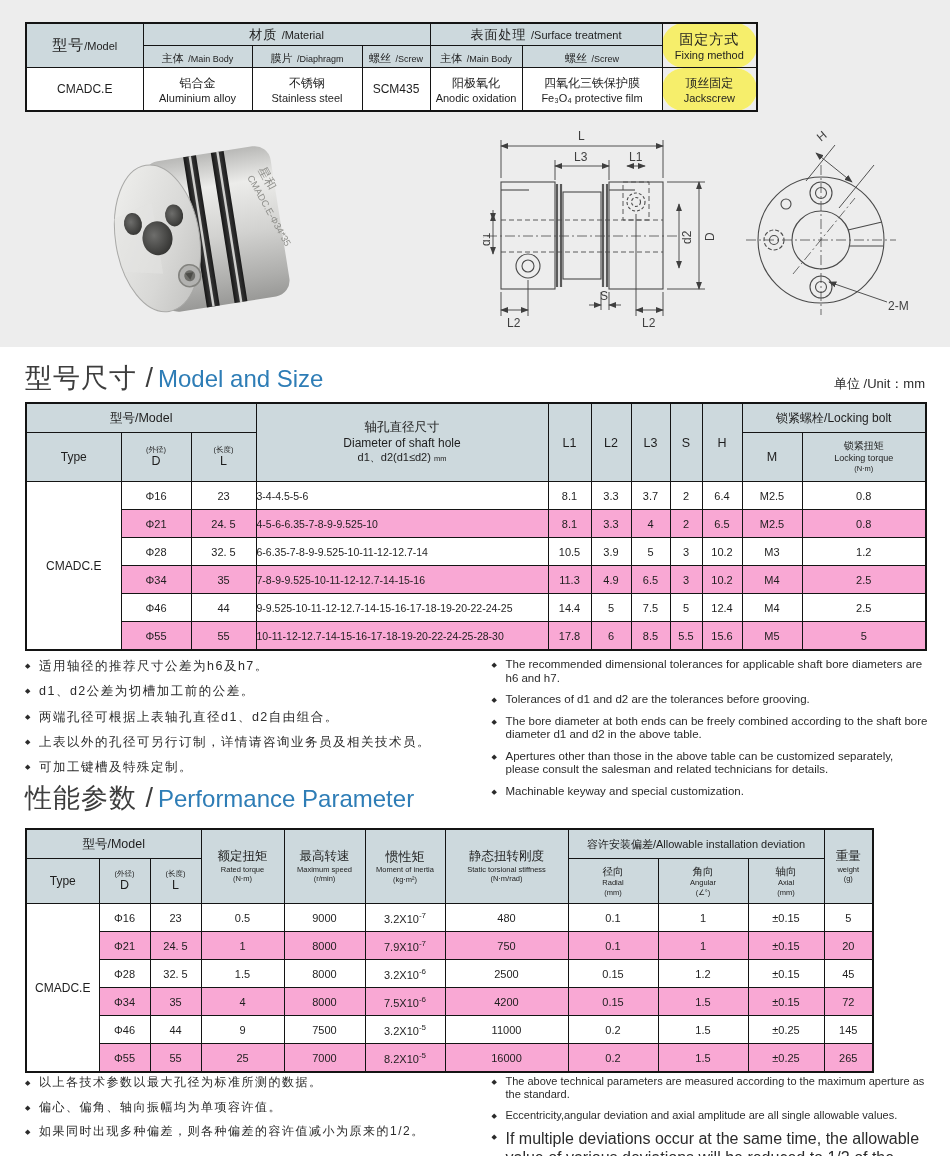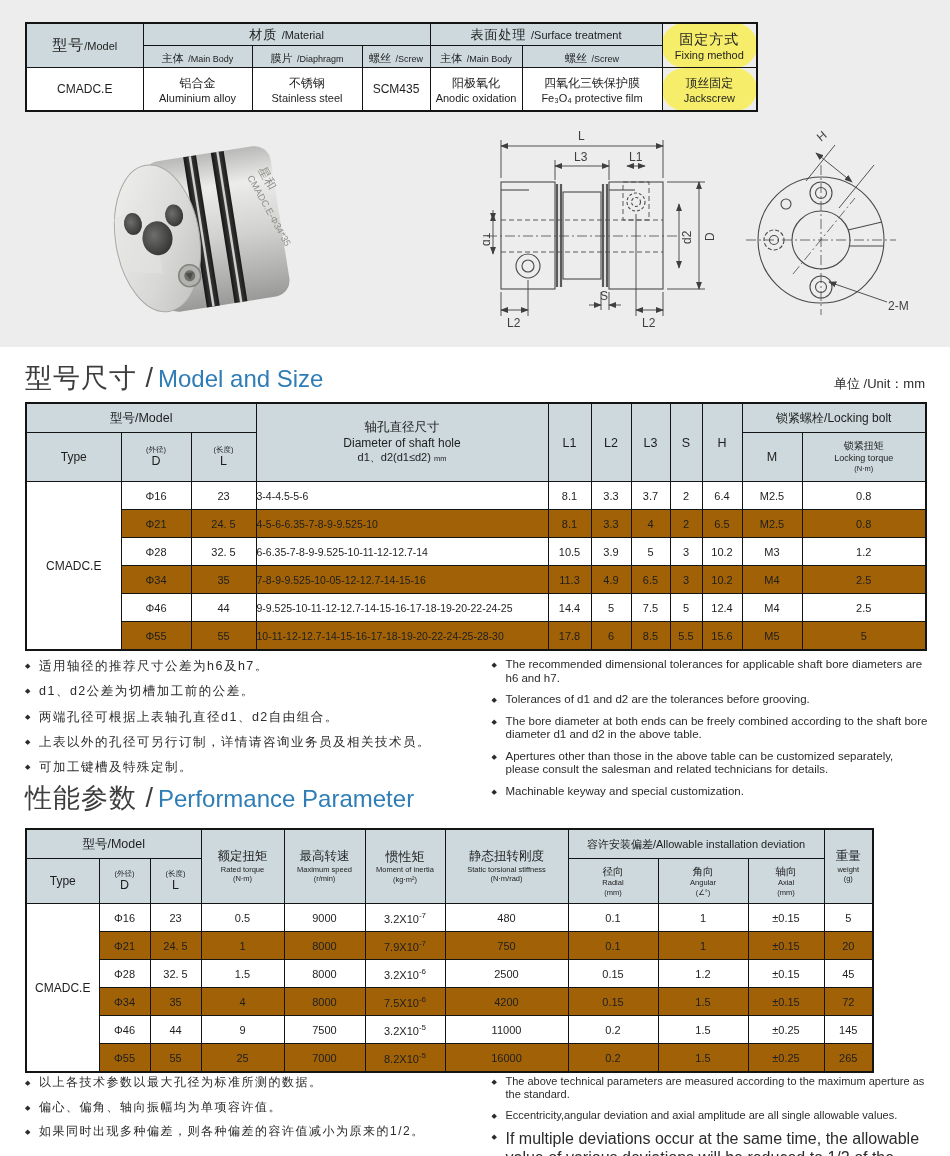--- a/index.html
+++ b/index.html
@@ -5,21 +5,21 @@
   html,body{margin:0;padding:0;background:#fff;}
   body{width:950px;height:1156px;position:relative;overflow:hidden;
        font-family:"Liberation Sans","DejaVu Sans",sans-serif;color:#1e1e1e;
        -webkit-font-smoothing:antialiased;}
   .band{position:absolute;left:0;top:0;width:950px;height:347px;background:#ededed;}
   table{border-collapse:collapse;table-layout:fixed;}
   td,th{border:1px solid #141414;font-weight:normal;padding:0;vertical-align:middle;text-align:center;overflow:hidden;}
   .bt{border:2px solid #141414;}
   .hdr{background:#cdd9dd;}
   .yhi{background:#f6ee6b;border-radius:22px;}
-  .yrow td{background:#a16207;margin-left:40px;}
+  .yrow td{background:#f9a8d4;margin-left:40px;}
   .wrow td{background:#ffffff;}
   .cn-lg{font-size:15px;letter-spacing:1px;}
   .en-sm{font-size:11px;}
   .en-xs{font-size:9px;}
   .tiny{font-size:7.5px;color:#222;}
   
   #spec{position:absolute;left:25px;top:22px;width:731px;}
   #spec td{height:21px;}
   
   .sec-head{position:absolute;left:25px;width:900px;display:flex;align-items:flex-end;justify-content:space-between;}
@@ -326,21 +326,21 @@
         <td>3.9</td>
         <td>5</td>
         <td>3</td>
         <td>10.2</td>
         <td>M3</td>
         <td>1.2</td>
   </tr>
   <tr class="yrow">
     <td>Φ34</td>
         <td>35</td>
-    <td class="bore">7-8-9-9.525-10-05-12-12.7-14-15-16</td>
+    <td class="bore">7-8-9-9.525-10-11-12-12.7-14-15-16</td>
     <td>11.3</td>
         <td>4.9</td>
         <td>6.5</td>
         <td>3</td>
         <td>10.2</td>
         <td>M4</td>
         <td>2.5</td>
   </tr>
   <tr class="wrow">
     <td>Φ46</td>

